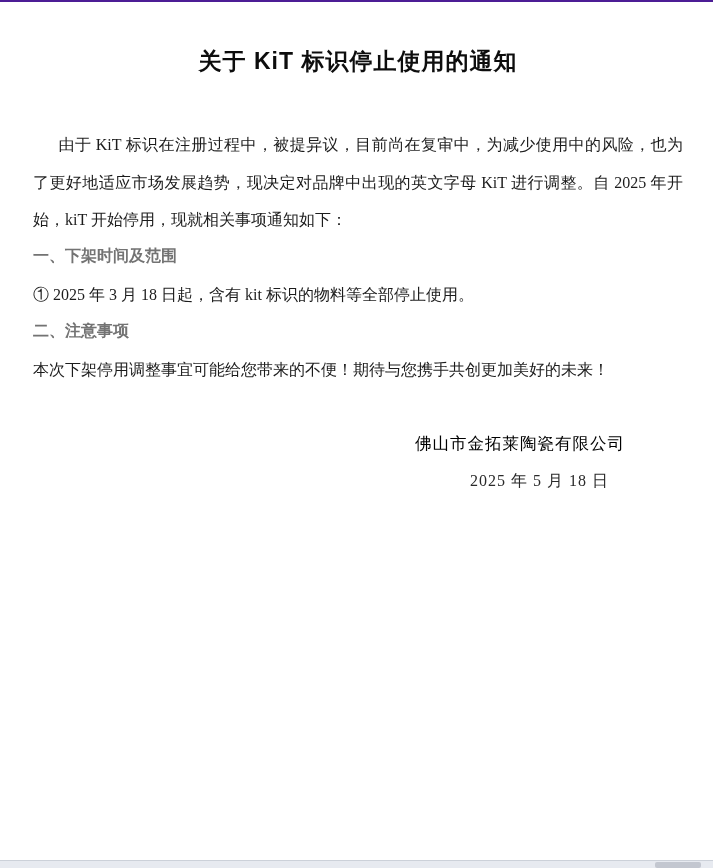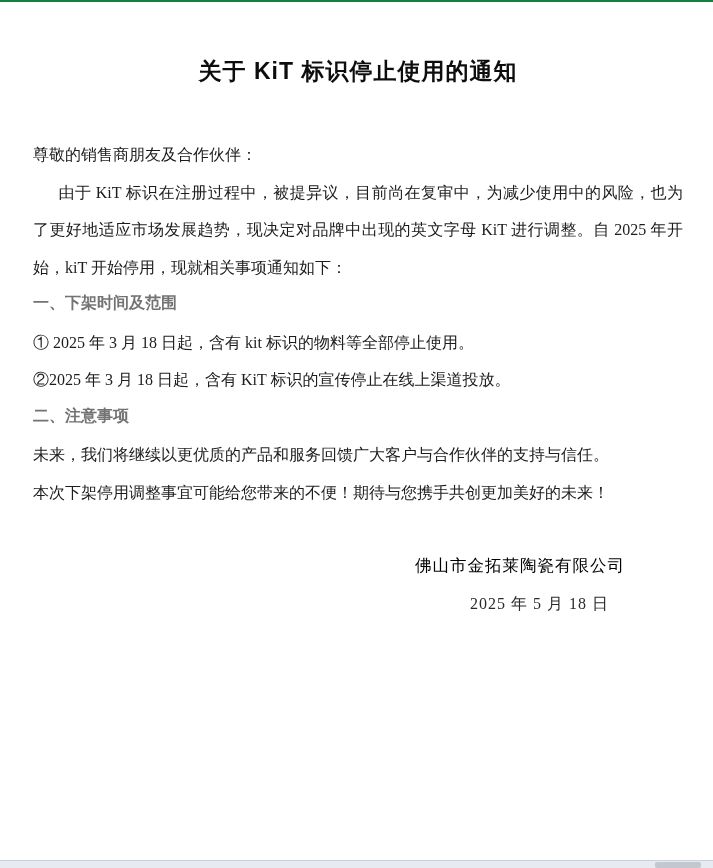--- a/index.html
+++ b/index.html
@@ -9,22 +9,22 @@
     background: #ffffff;
     color: #1c1c1c;
     position: relative;
     overflow: hidden;
   }
   .page {
     position: absolute;
     top: 0; left: 0;
     width: 713px; height: 616px;
     background: #ffffff;
-    border-top: 2px solid #15803d;
-    padding: 10px 30px 0 33px;
+    border-top: 2px solid #4c1d95;
+    padding: 0 30px 0 33px;
   }
   .doc-title {
     margin-top: 44px;
     text-align: center;
     font-family: "Liberation Sans", "DejaVu Sans", sans-serif;
     font-weight: 700;
     font-size: 23px;
     letter-spacing: 1px;
     color: #0d0d0d;
   }
@@ -78,35 +78,32 @@
 </style>
 </head>
 <body>
 
 <div class="page">
 
   <h1 class="doc-title">关于 KiT 标识停止使用的通知</h1>
 
   <div class="doc-body">
 
-    <p class="para">尊敬的销售商朋友及合作伙伴：</p>
 
     <p class="para indent">由于 KiT 标识在注册过程中，被提异议，目前尚在复审中，为减少使用中的风险，也为了更好地适应市场发展趋势，现决定对品牌中出现的英文字母 KiT 进行调整。自 2025 年开始，kiT 开始停用，现就相关事项通知如下：</p>
 
     <p class="sec-heading">一、下架时间及范围</p>
 
     <p class="para">① 2025 年 3 月 18 日起，含有 kit 标识的物料等全部停止使用。</p>
 
-    <p class="para">②2025 年 3 月 18 日起，含有 KiT 标识的宣传停止在线上渠道投放。</p>
 
     <p class="sec-heading">二、注意事项</p>
 
 
 
-    <p class="para">未来，我们将继续以更优质的产品和服务回馈广大客户与合作伙伴的支持与信任。</p>
 
     <p class="para">本次下架停用调整事宜可能给您带来的不便！期待与您携手共创更加美好的未来！</p>
 
     <div class="signature">
       <div class="company">佛山市金拓莱陶瓷有限公司</div>
       <div class="date">2025 年 5 月 18 日</div>
     </div>
 
   </div>
 </div>

